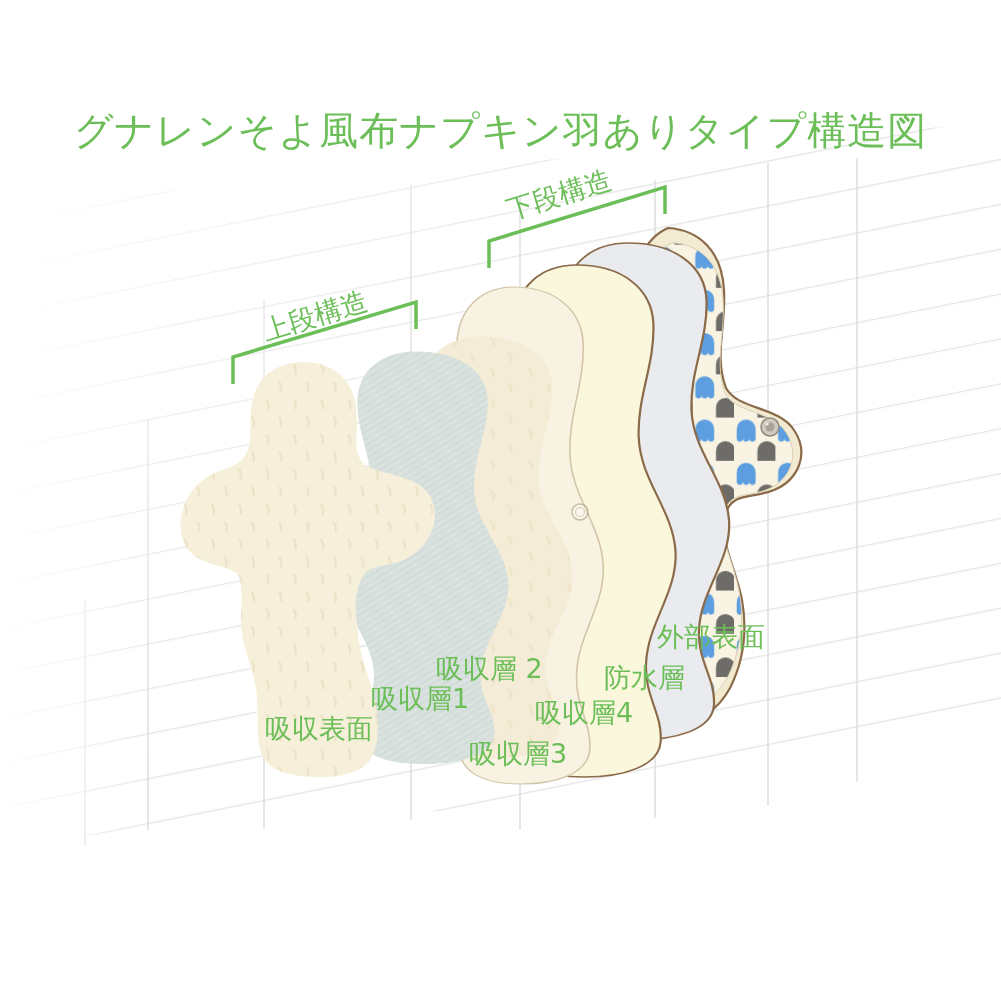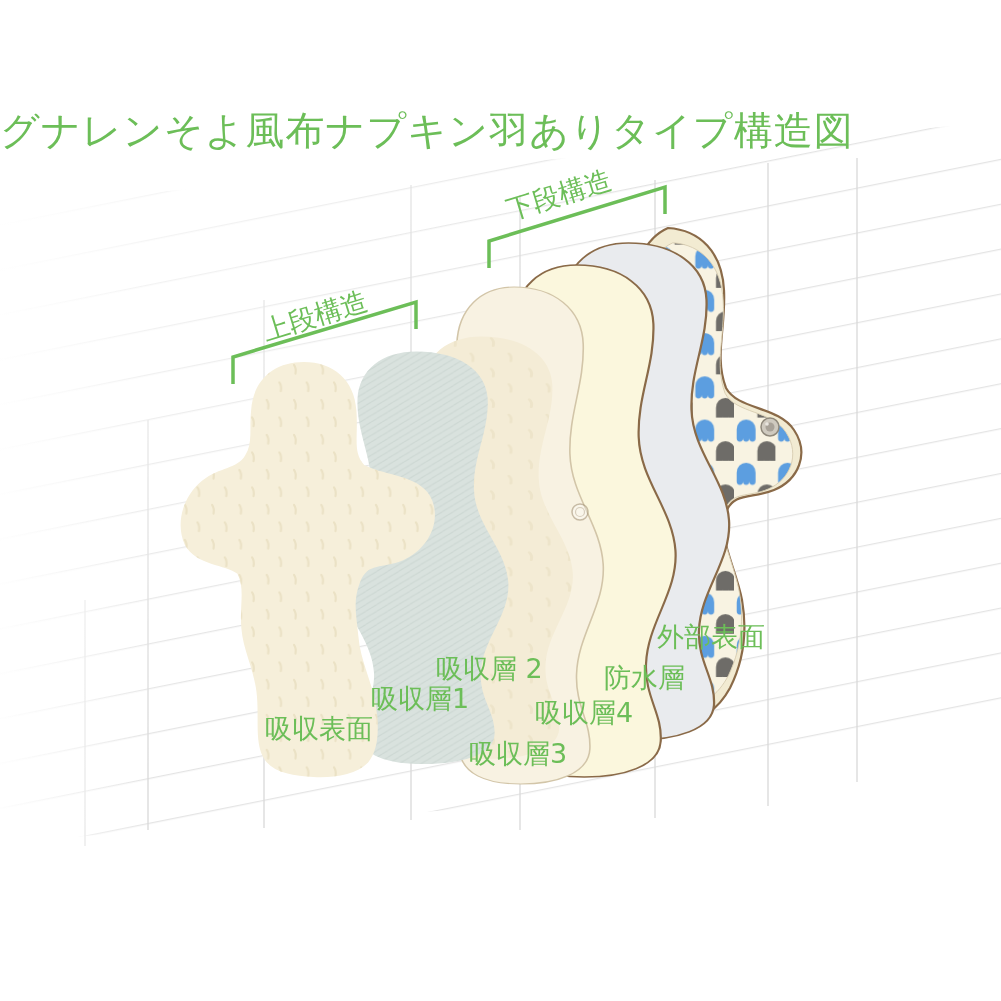--- a/index.html
+++ b/index.html
@@ -1,18 +1,18 @@
 <!DOCTYPE html>
 <html><head>
 <meta charset="utf-8">
 <style>
   html,body{margin:0;padding:0;background:#fff;}
   #stage{position:relative;width:1001px;height:1001px;background:#ffffff;overflow:hidden;
          font-family:"DejaVu Sans","Liberation Sans",sans-serif;}
-  #title{position:absolute;top:104px;left:0;right:0;
+  #title{position:absolute;top:104px;left:0;right:0;text-align:center;
          font-size:39px;font-weight:500;letter-spacing:1px;white-space:nowrap;}
   svg{position:absolute;top:0;left:0;}
   .grid-v{stroke:#D9D9D9;stroke-width:1.3;}
   .layer-label{font-size:27px;}
   .bracket-label{font-size:27px;}
 </style>
 </head>
 <body>
 
 <div id="stage">

